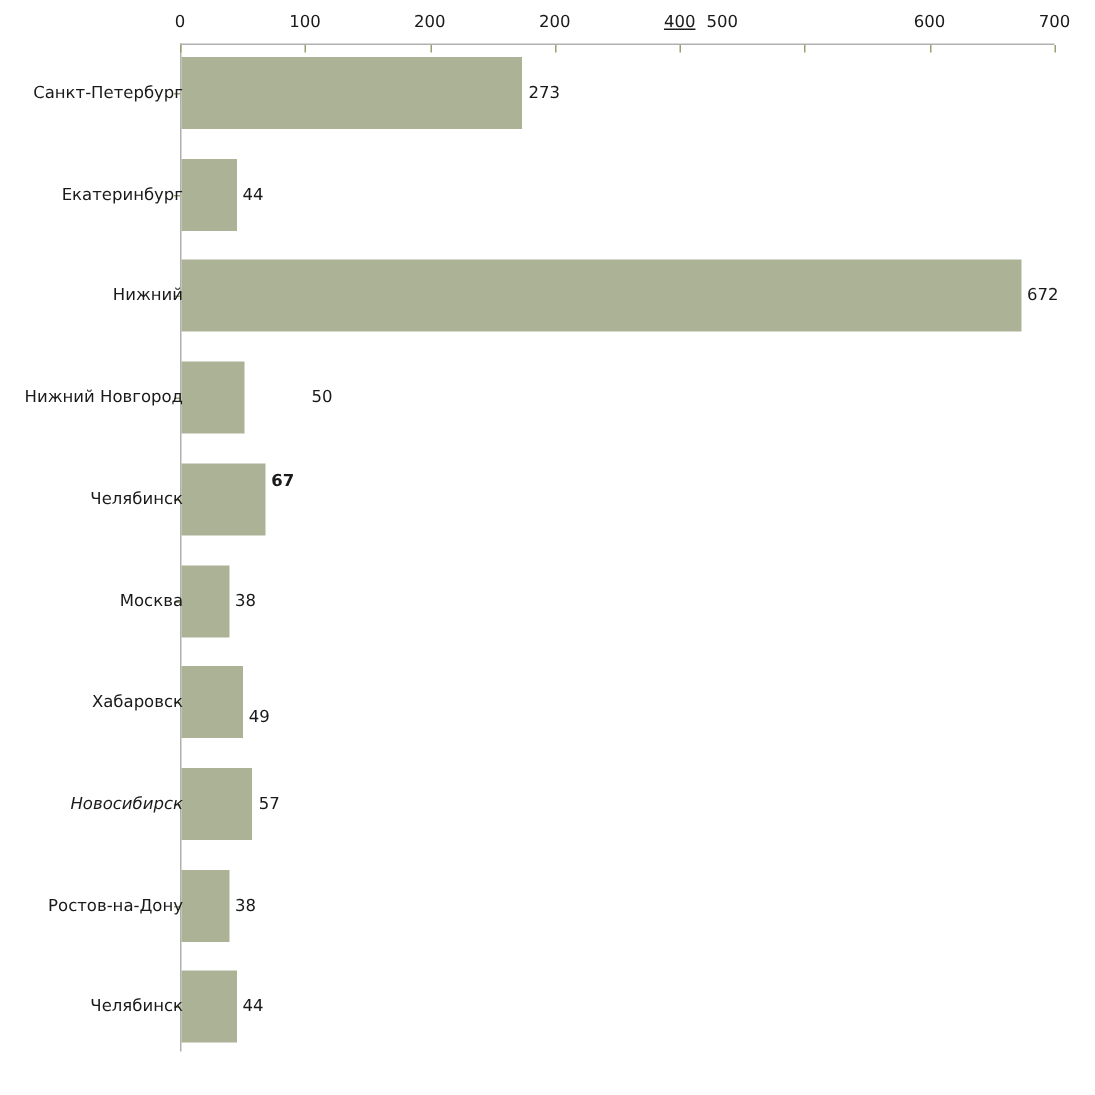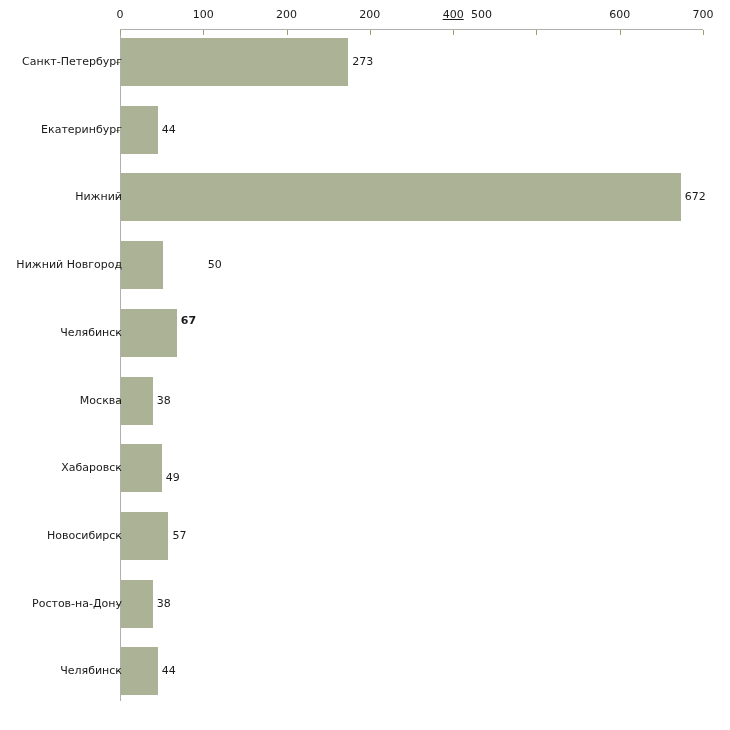--- a/index.html
+++ b/index.html
@@ -134,21 +134,21 @@
       <div class="bar-value" style="left: 156.649px; top: 393.5px;">38</div>
       <div class="y-tick" style="top: 401px;"></div>
       <div class="y-tick-label" style="top: 393.5px;">Москва</div>
       <div class="bar" title="Хабаровск: 49" style="top: 444.2px; height: 48px; width: 40.81px; background: rgb(172, 178, 149);"></div>
       <div class="bar-value" style="left: 165.81px; top: 471px;">49</div>
       <div class="y-tick" style="top: 468px;"></div>
       <div class="y-tick-label" style="top: 461.2px;">Хабаровск</div>
       <div class="bar" title="Новосибирск: 57" style="top: 511.9px; height: 48px; width: 47.4729px; background: rgb(172, 178, 149);"></div>
       <div class="bar-value" style="left: 172.473px; top: 528.9px;">57</div>
       <div class="y-tick" style="top: 536px;"></div>
-      <div class="y-tick-label" style="top: 528.9px;">Новосибирск</div>
+      <div class="y-tick-label" style="top: 528.9px; font-style: italic;">Новосибирск</div>
       <div class="bar" title="Ростов-на-Дону: 38" style="top: 579.6px; height: 48px; width: 31.6486px; background: rgb(172, 178, 149);"></div>
       <div class="bar-value" style="left: 156.649px; top: 596.6px;">38</div>
       <div class="y-tick" style="top: 604px;"></div>
       <div class="y-tick-label" style="top: 596.6px;">Ростов-на-Дону</div>
       <div class="bar" title="Челябинск: 44" style="top: 647.3px; height: 48px; width: 36.6457px; background: rgb(172, 178, 149);"></div>
       <div class="bar-value" style="left: 161.646px; top: 664.3px;">44</div>
       <div class="y-tick" style="top: 671px;"></div>
       <div class="y-tick-label" style="top: 664.3px;">Челябинск</div>
     </div>
 

